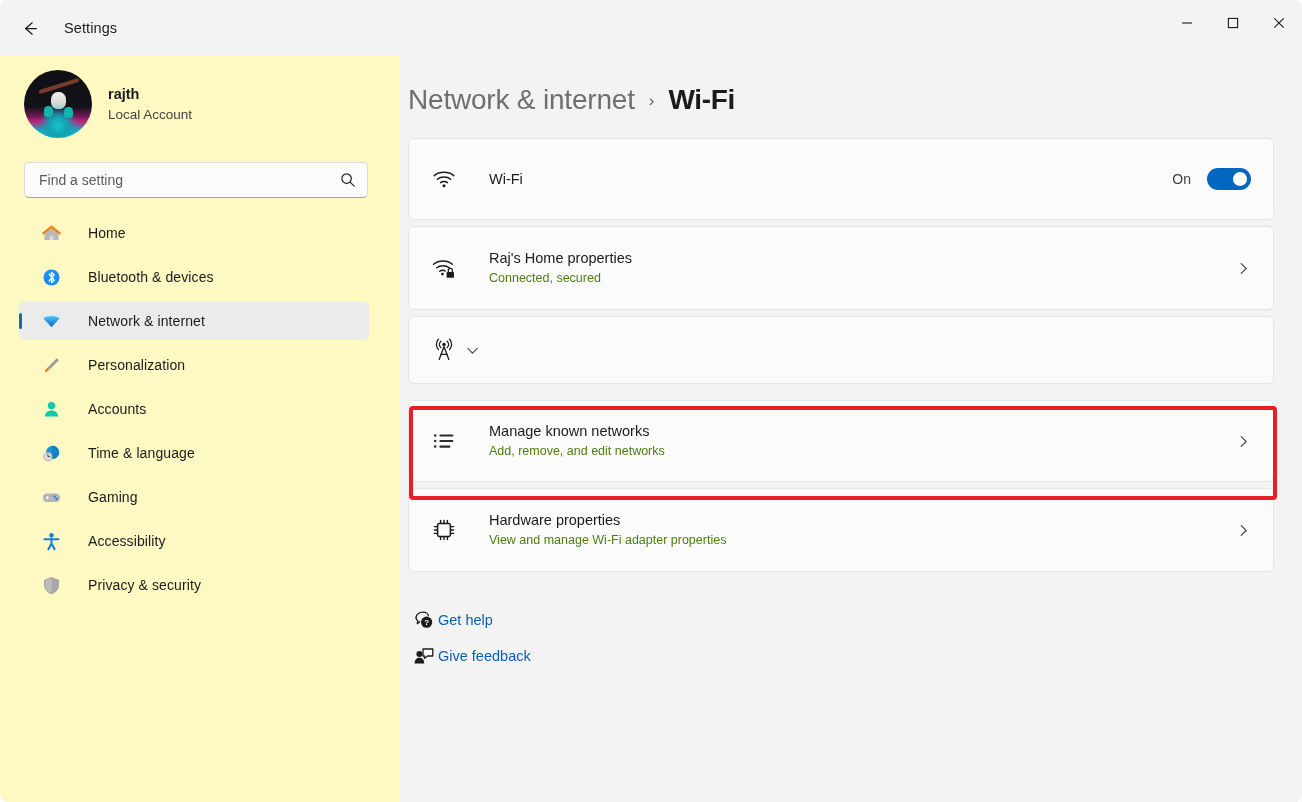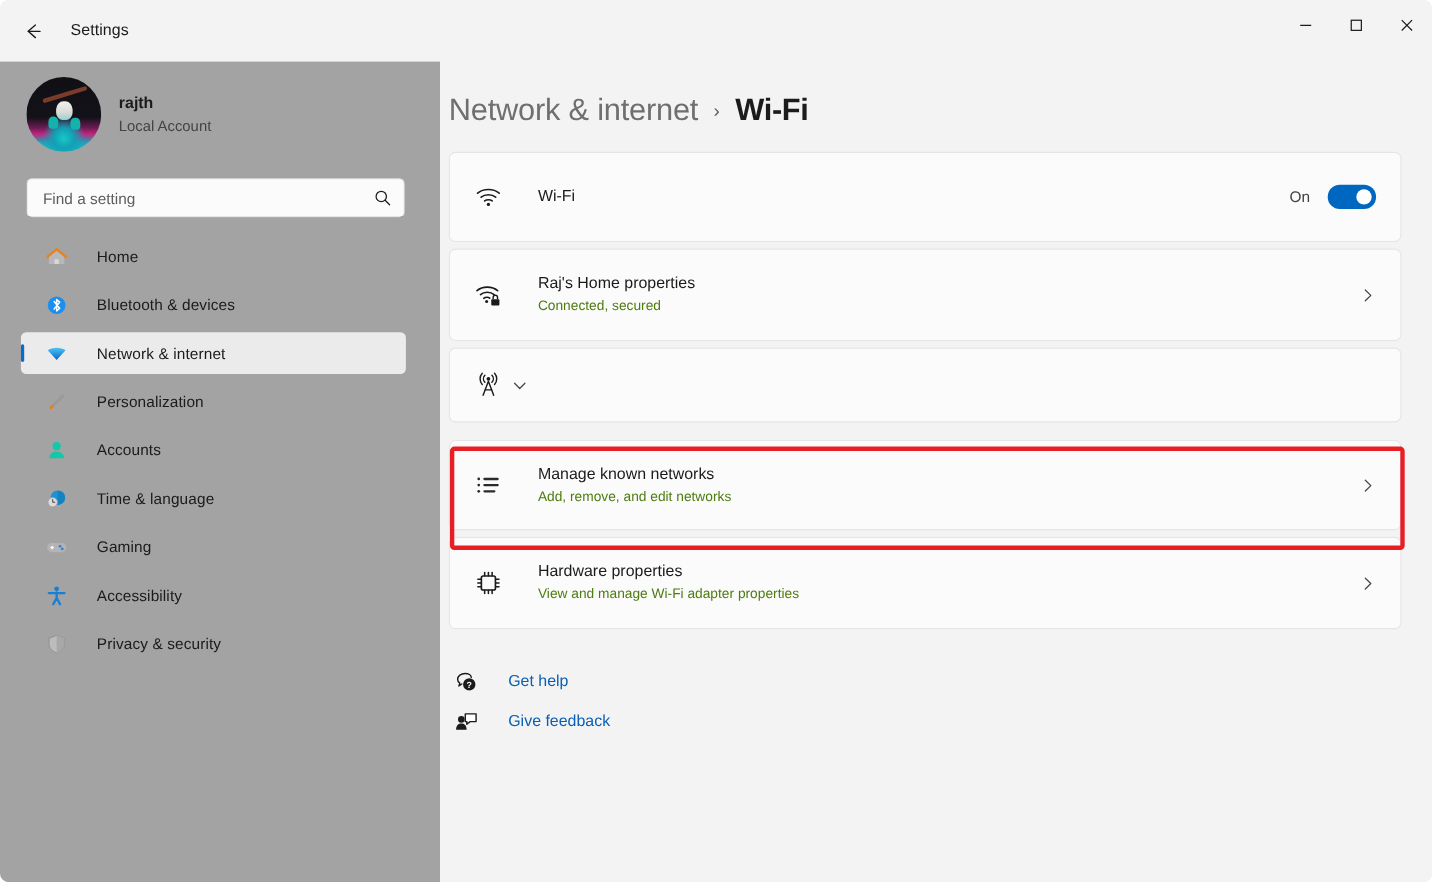--- a/index.html
+++ b/index.html
@@ -67,21 +67,21 @@
     justify-content: center;
     cursor: pointer;
   }
 
   
   .sidebar {
     position: absolute;
     top: 56px; left: 0;
     width: 400px;
     height: 746px;
-    background: #a3a3a3;
+    background: #fef9c3;
     overflow: hidden;
   }
 
   .account {
     display: flex;
     align-items: center;
     margin: 12px 0 0 24px;
     height: 72px;
   }
   .avatar {
@@ -311,21 +311,20 @@
     width: 210px;
   }
   .link-icon {
     width: 28px;
     display: flex;
     align-items: center;
     justify-content: center;
     flex: 0 0 auto;
   }
   .link-text {
-    margin-left: 24px;
     font-size: 14.5px;
     color: #0a5fb4;
   }
 </style>
 </head>
 <body>
 
 <div class="window">
 
   <div class="titlebar">

